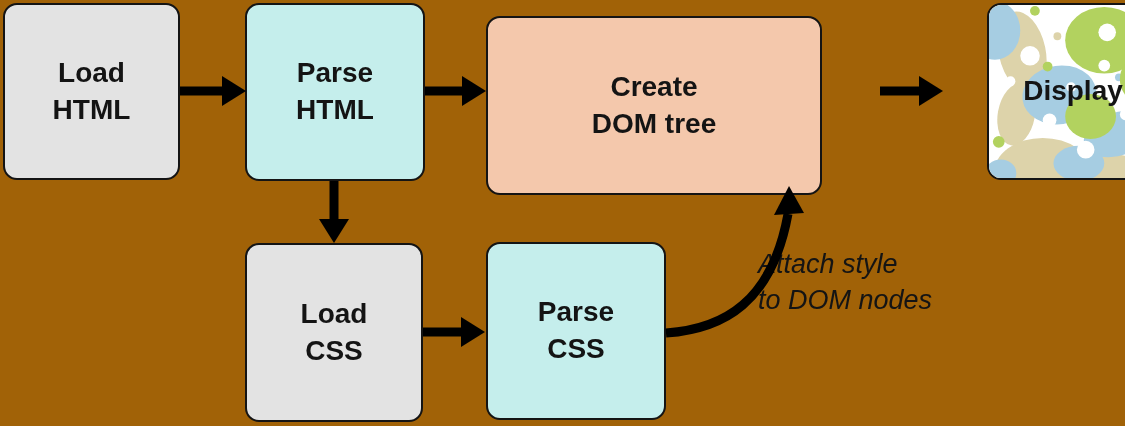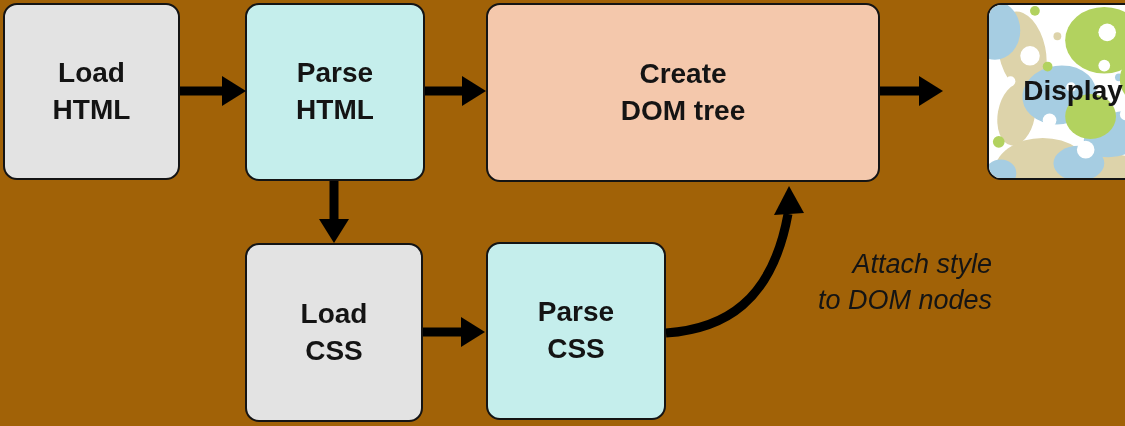--- a/index.html
+++ b/index.html
@@ -10,29 +10,29 @@
   }
   .node{
     position:absolute;box-sizing:border-box;
     border:2.5px solid #141414;border-radius:14px;
     display:flex;align-items:center;justify-content:center;
     text-align:center;font-weight:700;font-size:28px;line-height:1.32;
     white-space:pre-line;color:#141414;
   }
   #node-load-html{left:3px;top:3px;width:177px;height:177px;}
   #node-parse-html{left:245px;top:3px;width:180px;height:178px;}
-  #node-create-dom{left:486px;top:3px;width:394px;height:179px;}
+  #node-create-dom{left:486px;top:16px;width:336px;height:179px;}
   #node-display{left:943px;top:3px;width:172px;height:177px;overflow:hidden;margin-left:44px;}
   #node-load-css{left:245px;top:243px;width:178px;height:179px;}
   #node-parse-css{left:486px;top:242px;width:180px;height:178px;}
   #node-display .pattern{position:absolute;inset:0;width:100%;height:100%;}
   #node-display .node-label{position:relative;z-index:1;}
   .annotation{
     position:absolute;left:758px;top:247px;width:234px;
-    text-align:right;font-style:italic;font-size:27px;line-height:1.32;
+    text-align:left;font-style:italic;font-size:27px;line-height:1.32;
     white-space:pre-line;color:#141414;
   }
   .arrows{position:absolute;left:0;top:0;pointer-events:none;}
 </style>
 </head>
 <body>
 
 <div class="stage">
 
   <div class="node" id="node-load-html" style="background: rgb(227, 227, 227);">

